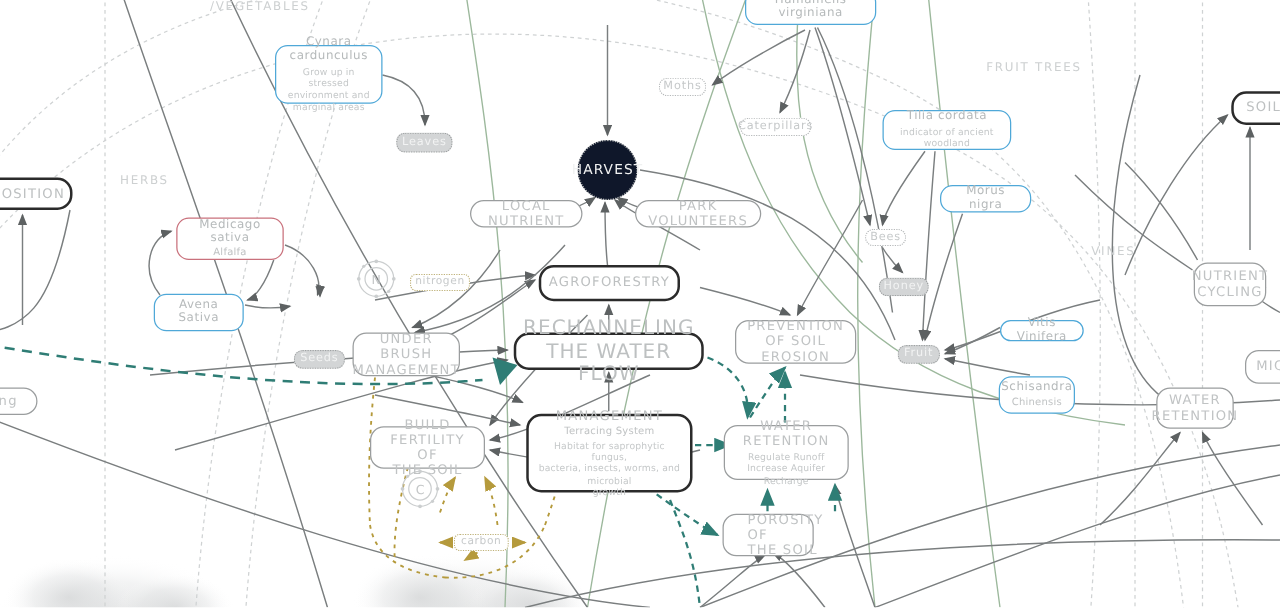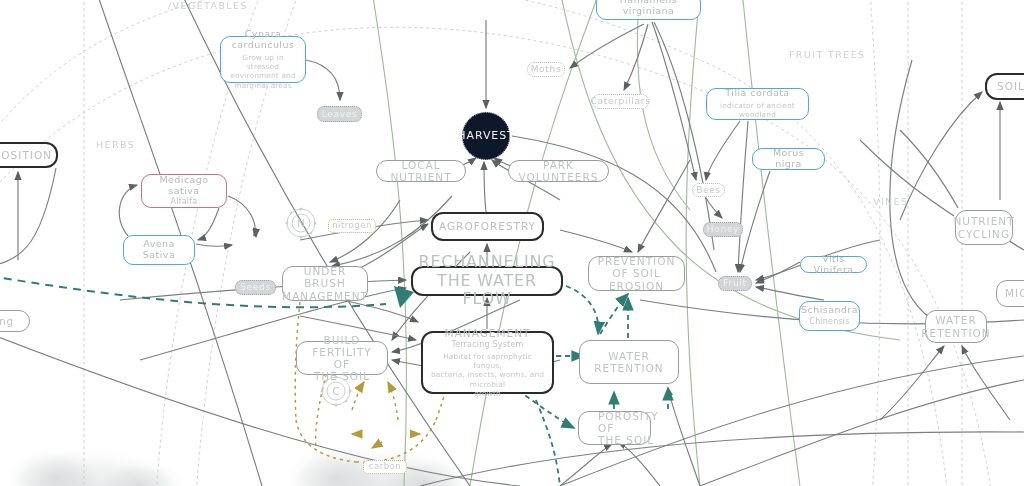--- a/index.html
+++ b/index.html
@@ -345,21 +345,21 @@
   </div>
 
   <div class="node n-tag-fill" style="left:317px;top:106px;width:45px;height:16px;">
     <span class="ttl">Leaves</span>
   </div>
 
   <div class="node n-tag-elem" style="left:328px;top:219px;width:48px;height:14px;">
     <span class="ttl">nitrogen</span>
   </div>
 
-  <div class="node n-tag-elem" style="left:363px;top:427px;width:44px;height:14px;margin-top:33px;">
+  <div class="node n-tag-elem" style="left:363px;top:427px;width:44px;height:14px;">
     <span class="ttl">carbon</span>
   </div>
 
   <div class="node n-process" style="left:282px;top:266px;width:86px;height:35px;">
     <span class="ttl">UNDER BRUSH
 MANAGEMENT</span>
   </div>
 
   <div class="node n-process" style="left:296px;top:341px;width:92px;height:34px;">
     <span class="ttl">BUILD FERTILITY OF
@@ -394,20 +394,22 @@
 growth</span>
   </div>
 
   <div class="node n-process" style="left:588px;top:256px;width:97px;height:35px;">
     <span class="ttl">PREVENTION OF SOIL
 EROSION</span>
   </div>
 
   <div class="node n-process" style="left:579px;top:340px;width:100px;height:44px;">
     <span class="ttl">WATER RETENTION</span>
+    <span class="sub ttl">Regulate Runoff
+Increase Aquifer Recharge</span>
   </div>
 
   <div class="node n-process" style="left:578px;top:411px;width:73px;height:34px;align-items:flex-start;padding-left:19px;">
     <span class="ttl" style="text-align:left;">POROSITY OF
 THE SOIL</span>
   </div>
 
   <div class="node n-species" style="left:596px;top:-8px;width:105px;height:28px;">
     <span class="ttl">Hamamelis virginiana</span>
   </div>

